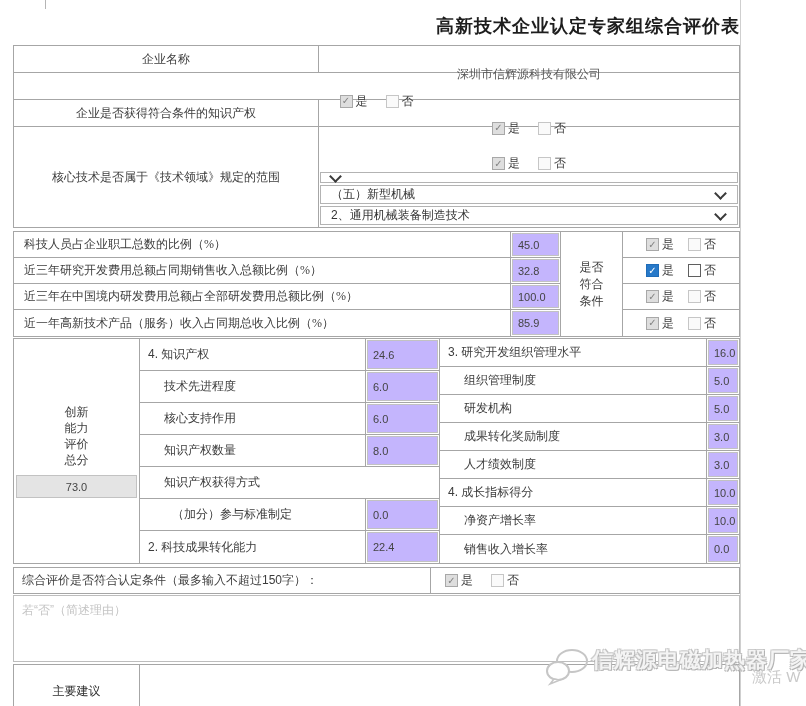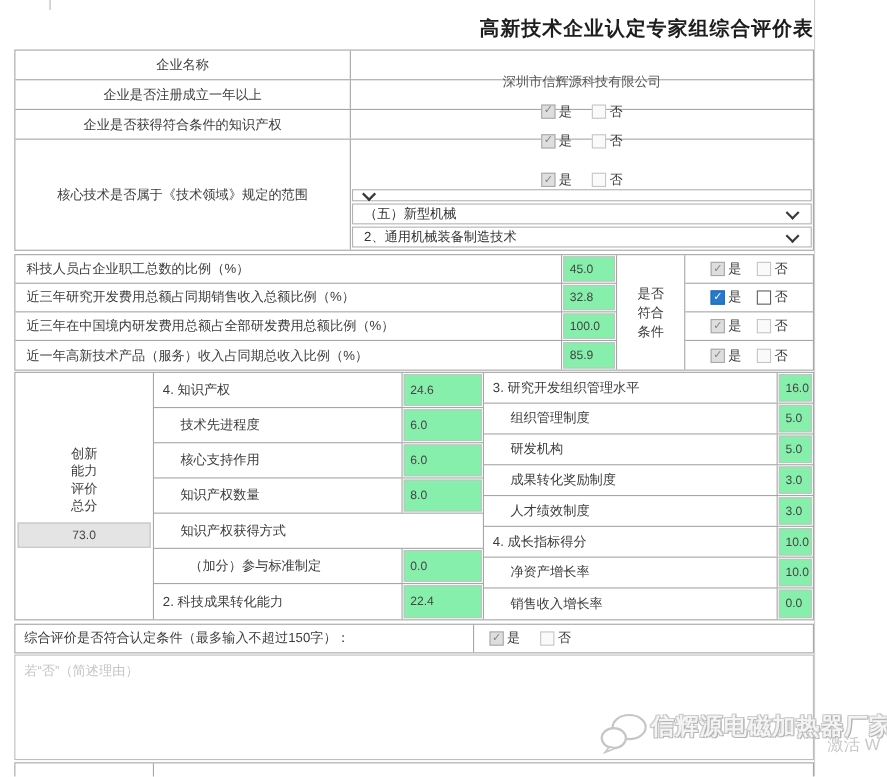--- a/index.html
+++ b/index.html
@@ -45,24 +45,24 @@
         font-size:12px; color:#333; padding:0 10px; background:#fff; cursor:default; }
   .dd .ddlbl { flex:1; }
   .chev { width:7px; height:7px; border-right:2px solid #3a3a3a; border-bottom:2px solid #3a3a3a;
           transform:rotate(45deg); margin:-3px 2px 0 0; }
 
   
   .t2 { margin-top:3px; display:flex; }
   .t2 .cell { height:26px; border-bottom:1px solid #a6a6a6; box-sizing:border-box; display:flex; align-items:center; }
   .t2 .cell:last-child { border-bottom:none; }
   .colA { width:497px; border-right:1px solid #a6a6a6; box-sizing:border-box; }
-  .colA .cell { padding-left:10px; font-size:12px; }
+  .colA .cell { padding-left:10px; font-size:12px;font-family:Liberation Serif, serif; }
   .colB { width:50px; border-right:1px solid #a6a6a6; box-sizing:border-box; }
   .colB .cell { padding:1px; }
-  .valbox { flex:1; height:100%; background:#86efac; border:1px solid #c2c2c2; box-sizing:border-box;
+  .valbox { flex:1; height:100%; background:#c4b5fd; border:1px solid #c2c2c2; box-sizing:border-box;
             font-size:11px; color:#444; display:flex; align-items:center; padding-left:5px; }
   .colC { width:62px; border-right:1px solid #a6a6a6; box-sizing:border-box;
           display:flex; align-items:center; justify-content:center; }
   .colC .condtxt { font-size:12px; line-height:17px; text-align:center; }
   .colD { flex:1; }
   .colD .cell { justify-content:center; }
   .colD .cbgroup { gap:14px; }
 
   
   .t3 { margin-top:1px; display:flex; }
@@ -82,21 +82,21 @@
   .slabel.ind2 { padding-left:32px; }
   .svalwrap { width:74px; border-left:1px solid #a6a6a6; box-sizing:border-box; padding:1px; display:flex; }
   .t3-right .svalwrap { width:33px; }
 
   
   .t4 { margin-top:3px; display:flex; height:27px; }
   .t4-l { width:417px; border-right:1px solid #a6a6a6; box-sizing:border-box;
           display:flex; align-items:center; padding-left:8px; font-size:12px; }
   .t4-r { flex:1; display:flex; align-items:center; padding-left:14px; }
 
-  .reason { margin-top:1px; display:block; width:727px; height:96px; box-sizing:border-box;
+  .reason { margin-top:1px; display:block; width:727px; height:67px; box-sizing:border-box;
             border:1px solid #bdbdbd; resize:none; font-size:12px; padding:6px 8px; color:#333;
             font-family:"Liberation Sans","DejaVu Sans",sans-serif; background:#fff; outline:none; }
   .reason::placeholder { color:#c4c4c4; }
 
   .t5 { margin-top:2px; display:flex; height:70px; }
   .t5-l { width:126px; border-right:1px solid #a6a6a6; box-sizing:border-box;
           display:flex; justify-content:center; align-items:flex-start; padding-top:18px; font-size:12px; color:#2e2e2e; }
   .t5-r { flex:1; }
 
   
@@ -114,21 +114,20 @@
 <div class="content">
 
   <div class="title">高新技术企业认定专家组综合评价表</div>
 
   <div class="tbl t1">
     <div class="row r26">
       <div class="lcell">企业名称</div>
       <div class="rcell namecell">深圳市信辉源科技有限公司</div>
     </div>
     <div class="row r26">
-      <div class="lcell">企业是否注册成立一年以上</div>
       <div class="rcell">
         <div class="cbgroup">
           <span class="cbitem">
               <span class="cb g"></span>
               <span>是</span>
             </span>
           <span class="cbitem">
               <span class="cb du"></span>
               <span>否</span>
             </span>

